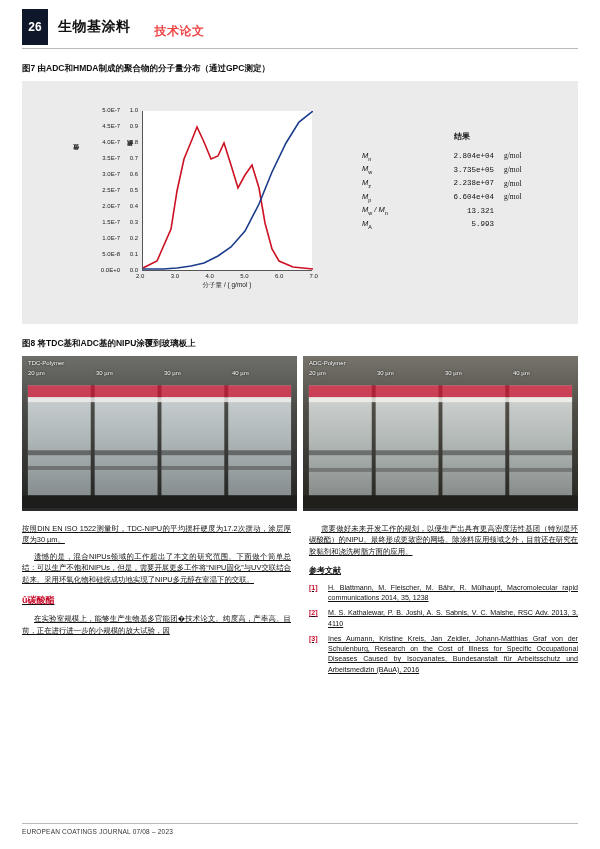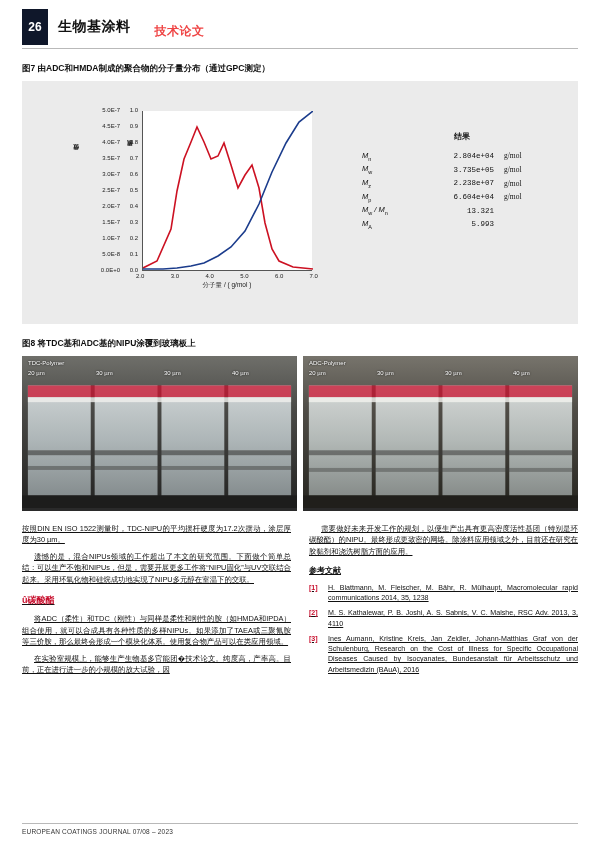--- a/index.html
+++ b/index.html
@@ -317,21 +317,20 @@
     <span class="plabel" style="left:142px; top:14px;">30 µm</span>
     <span class="plabel" style="left:210px; top:14px;">40 µm</span>
   </div>
 </div>
 
 <div class="body">
   <div class="col">
     <p>按照DIN EN ISO 1522测量时，TDC-NIPU的平均摆杆硬度为17.2次摆动，涂层厚度为30 µm。</p>
     <p class="indent">遗憾的是，混合NIPUs领域的工作超出了本文的研究范围。下面做个简单总结：可以生产不饱和NIPUs，但是，需要开展更多工作将“NIPU固化”与UV交联结合起来。采用环氧化物和硅烷成功地实现了NIPU多元醇在室温下的交联。</p>
     <div class="sec-title">û碳酸酯</div>
-    <p class="indent">将ADC（柔性）和TDC（刚性）与同样是柔性和刚性的胺（如HMDA和IPDA）组合使用，就可以合成具有各种性质的多样NIPUs。如果添加了TAEA或三聚氰胺等三价胺，那么最终会形成一个模块化体系。使用复合物产品可以在类应用领域。</p>
     <p class="indent">在实验室规模上，能够生产生物基多官能团�技术论文。纯度高，产率高。目前，正在进行进一步的小规模的放大试验，因</p>
   </div>
   <div class="col">
     <p class="indent">需要做好未来开发工作的规划，以便生产出具有更高密度活性基团（特别是环碳酸酯）的NIPU。最终形成更致密的网络。除涂料应用领域之外，目前还在研究在胶黏剂和浇洗树脂方面的应用。</p>
     <div class="ref-title">参考文献</div>
     <div class="ref">
       <span class="num">[1]</span>
       <span>H. Blattmann, M. Fleischer, M. Bähr, R. Mülhaupt, Macromolecular rapid communications 2014, 35, 1238</span>
     </div>
     <div class="ref">

